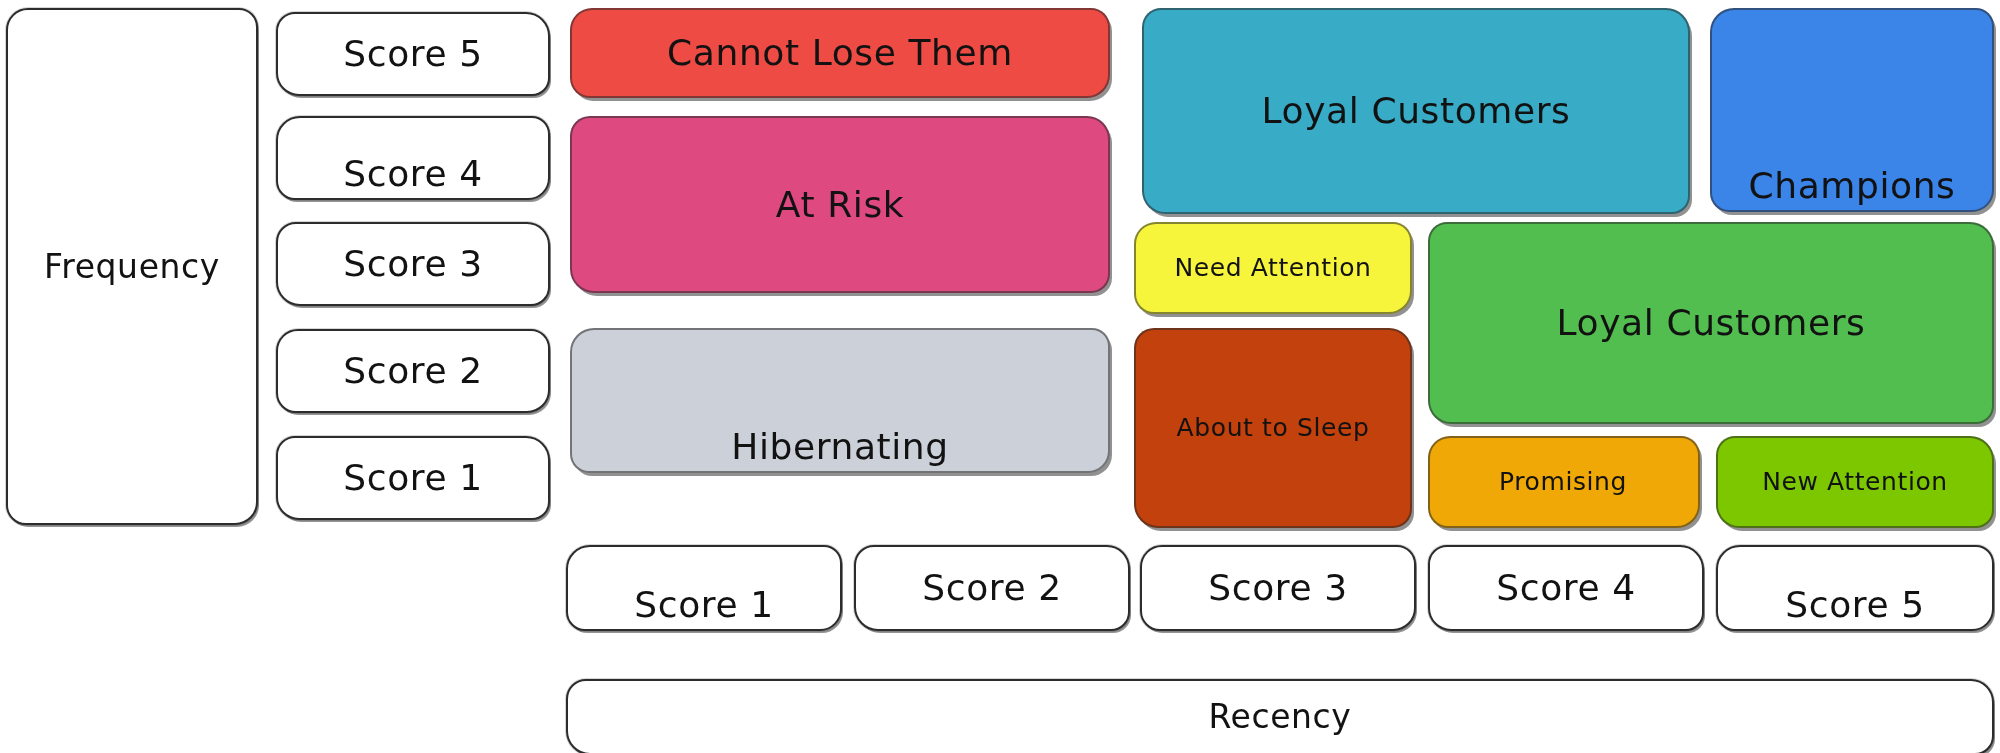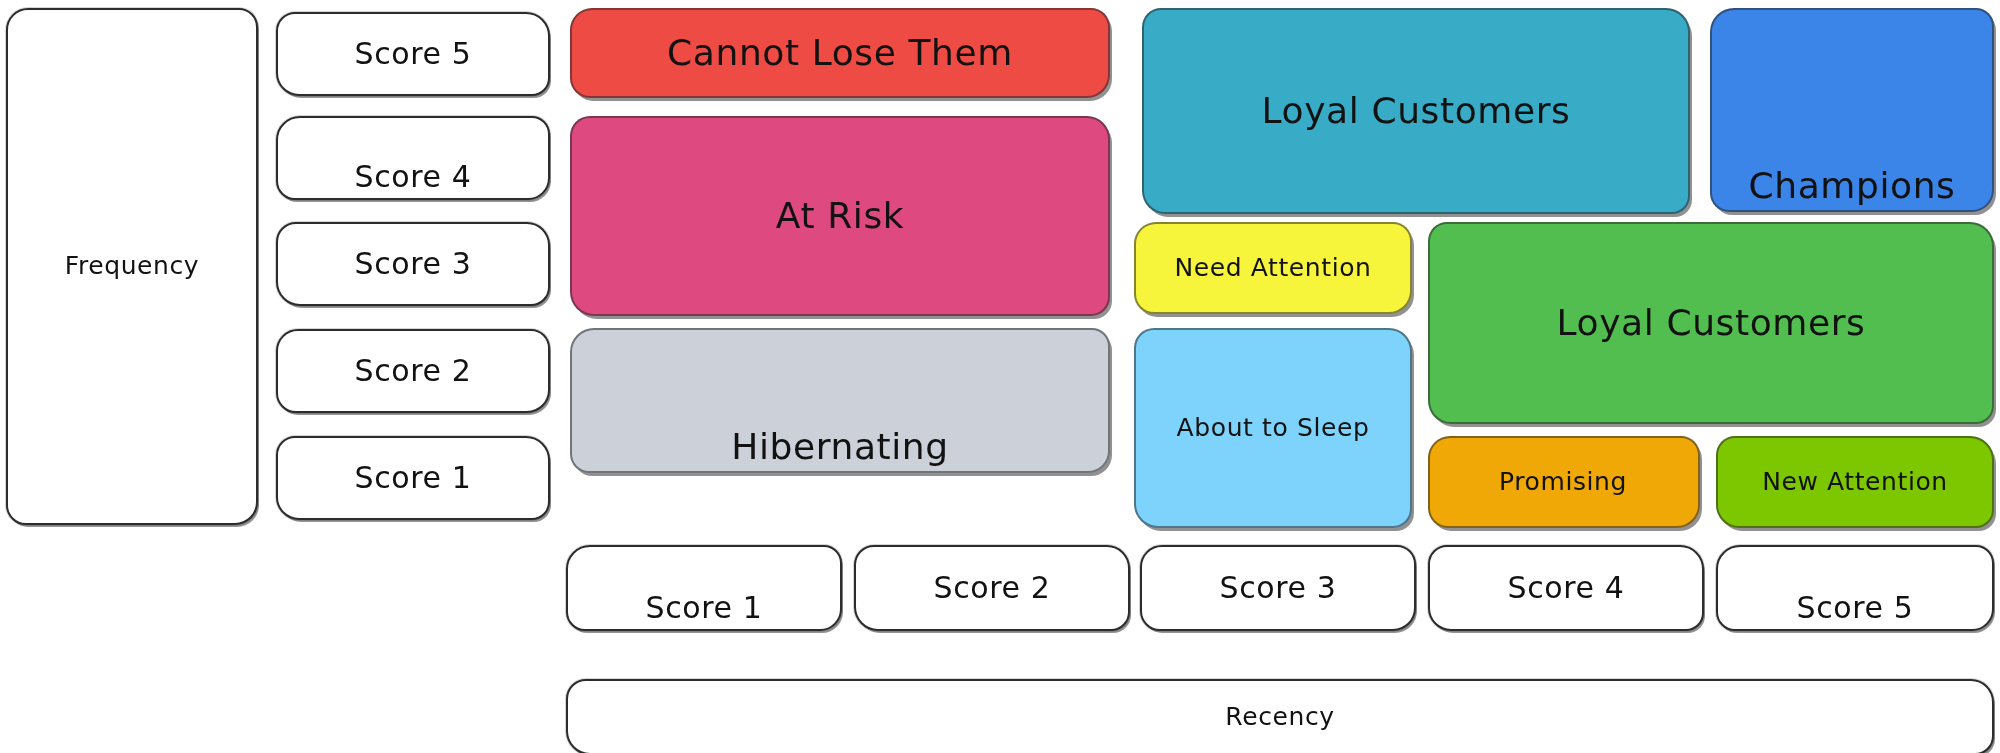--- a/index.html
+++ b/index.html
@@ -37,36 +37,36 @@
     padding: 4px 10px;
     font-family: "DejaVu Sans", sans-serif;
   }
 
   
   .plain {
     background: #ffffff;
     border: 2px solid #2c2c2c;
     box-shadow: 2px 3px 0 -1px rgba(60,60,60,0.55),
                 0 0 0 1px rgba(90,90,90,0.25);
-    font-size: 30px;
+    font-size: 36px;
     font-weight: 400;
   }
 
   
   .seg {
     border: 2px solid rgba(40,40,40,0.55);
     box-shadow: 3px 4px 0 -1px rgba(55,55,55,0.55);
     font-size: 36px;
     font-weight: 500;
   }
 
   .seg.small { font-size: 25px; }
 
   .axis-title {
-    font-size: 25px;
+    font-size: 33px;
   }
 
   
   .r1 { border-radius: 22px 19px 23px 20px; }
   .r2 { border-radius: 19px 24px 18px 23px; }
   .r3 { border-radius: 24px 18px 22px 19px; align-items: flex-end; }
   .r4 { border-radius: 20px 23px 19px 24px; }
 </style>
 </head>
 <body>
@@ -102,37 +102,37 @@
   </div>
 
   <div class="box seg r2" style="left:1142px; top:8px; width:548px; height:206px; background:#38abc6;">
     <span>Loyal Customers</span>
   </div>
 
   <div class="box seg r3" style="left:1710px; top:8px; width:284px; height:204px; background:#3b84e8;">
     <span>Champions</span>
   </div>
 
-  <div class="box seg r4" style="left:570px; top:116px; width:540px; height:200px; background:#de4a80;">
+  <div class="box seg r4" style="left:570px; top:116px; width:540px; height:177px; background:#de4a80;">
     <span>At Risk</span>
   </div>
 
   <div class="box seg small r1" style="left:1134px; top:222px; width:278px; height:92px; background:#f7f53b;">
     <span>Need Attention</span>
   </div>
 
   <div class="box seg r2" style="left:1428px; top:222px; width:566px; height:202px; background:#52be50;">
     <span>Loyal Customers</span>
   </div>
 
   <div class="box seg r3" style="left:570px; top:328px; width:540px; height:145px; background:#ccd1d9;">
     <span>Hibernating</span>
   </div>
 
-  <div class="box seg small r4" style="left:1134px; top:328px; width:278px; height:200px; background:#7dd3fc;">
+  <div class="box seg small r4" style="left:1134px; top:328px; width:278px; height:200px; background:#c2410c;">
     <span>About to Sleep</span>
   </div>
 
   <div class="box seg small r1" style="left:1428px; top:436px; width:272px; height:92px; background:#efa805;padding-left:8px;">
     <span>Promising</span>
   </div>
 
   <div class="box seg small r2" style="left:1716px; top:436px; width:278px; height:92px; background:#7cc700;">
     <span>New Attention</span>
   </div>

